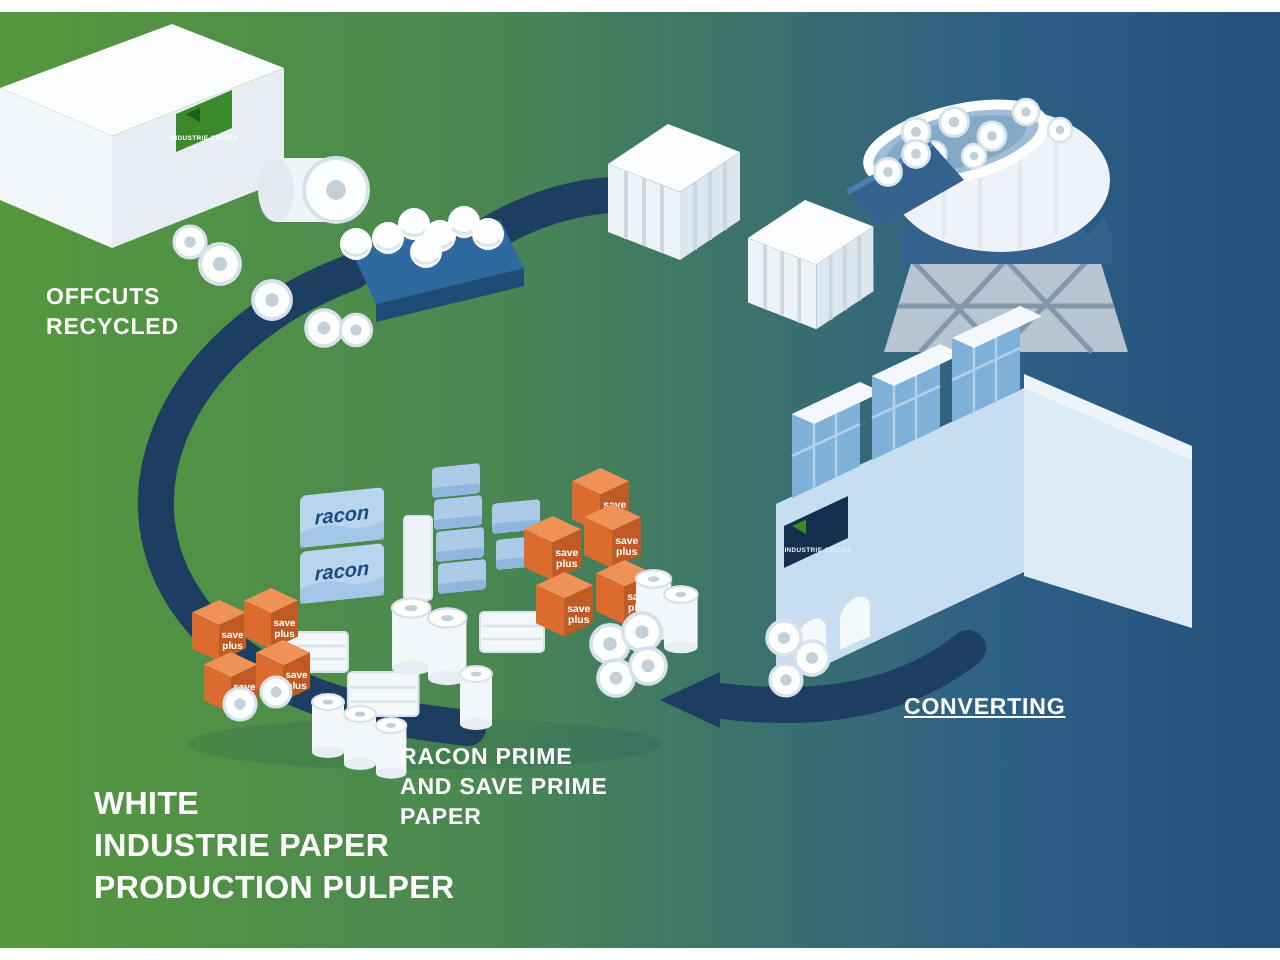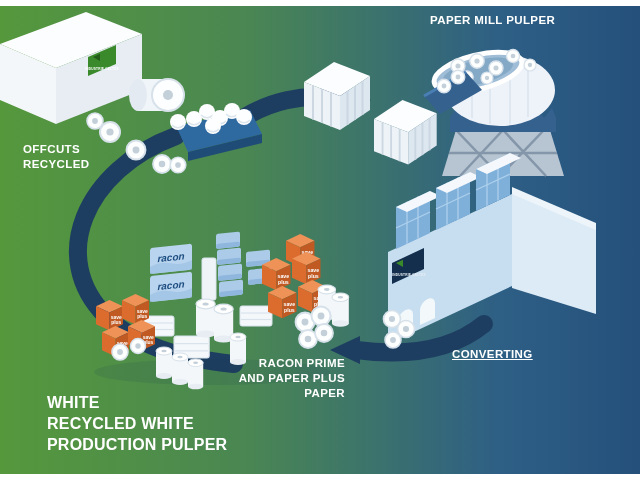--- a/index.html
+++ b/index.html
@@ -10,21 +10,21 @@
     background:linear-gradient(to right,#55983c 0%,#4a8752 38%,#2e5f85 78%,#24507b 100%);
     overflow:hidden;
   }
   .bar { position:absolute; left:0; width:640px; height:6px; background:#ffffff; z-index:9; }
   .bar.top { top:0; } .bar.bottom { bottom:0; }
   svg.scene { position:absolute; left:0; top:0; z-index:1; }
   .label { position:absolute; color:#fff; font-weight:bold; font-size:11.5px; letter-spacing:.4px; line-height:1.3; z-index:3; }
   .offcuts { left:23px; top:142px; }
   .pulper-label { left:430px; top:13px; }
   .converting-label { left:452px; top:347px;text-decoration:underline; }
-  .products-label { left:200px; top:356px; width:145px; text-align:right; }
+  .products-label { left:200px; top:372px; width:145px; text-align:left; }
   .title { position:absolute; left:47px; top:393px; color:#fff; font-weight:bold; font-size:16px; line-height:1.3; letter-spacing:.2px; z-index:3; }
 </style>
 </head>
 <body>
 
 <div class="frame">
 
   <svg class="scene" width="640" height="480" viewBox="0 0 640 480">
     <defs>
       <g id="donut">
@@ -264,31 +264,30 @@
       <use href="#donut" transform="translate(120,352) scale(0.8)"></use>
       <use href="#donut" transform="translate(138,346) scale(0.75)"></use>
     </g>
   </svg>
 
   <div class="label offcuts">
     <div>OFFCUTS</div>
     <div>RECYCLED</div>
   </div>
 
-  <div class="label pulper-label">PAPER MILL PULPER</div>
 
   <div class="label converting-label">CONVERTING</div>
 
   <div class="label products-label">
     <div>RACON PRIME</div>
-    <div>AND PAPER PLUS</div>
+    <div>AND SAVE PRIME</div>
     <div>PAPER</div>
   </div>
 
   <div class="title">
     <div>WHITE</div>
-    <div>RECYCLED WHITE</div>
+    <div>INDUSTRIE PAPER</div>
     <div>PRODUCTION PULPER</div>
   </div>
 
   <div class="bar top"></div>
   <div class="bar bottom"></div>
 </div>
 
 </body></html>

